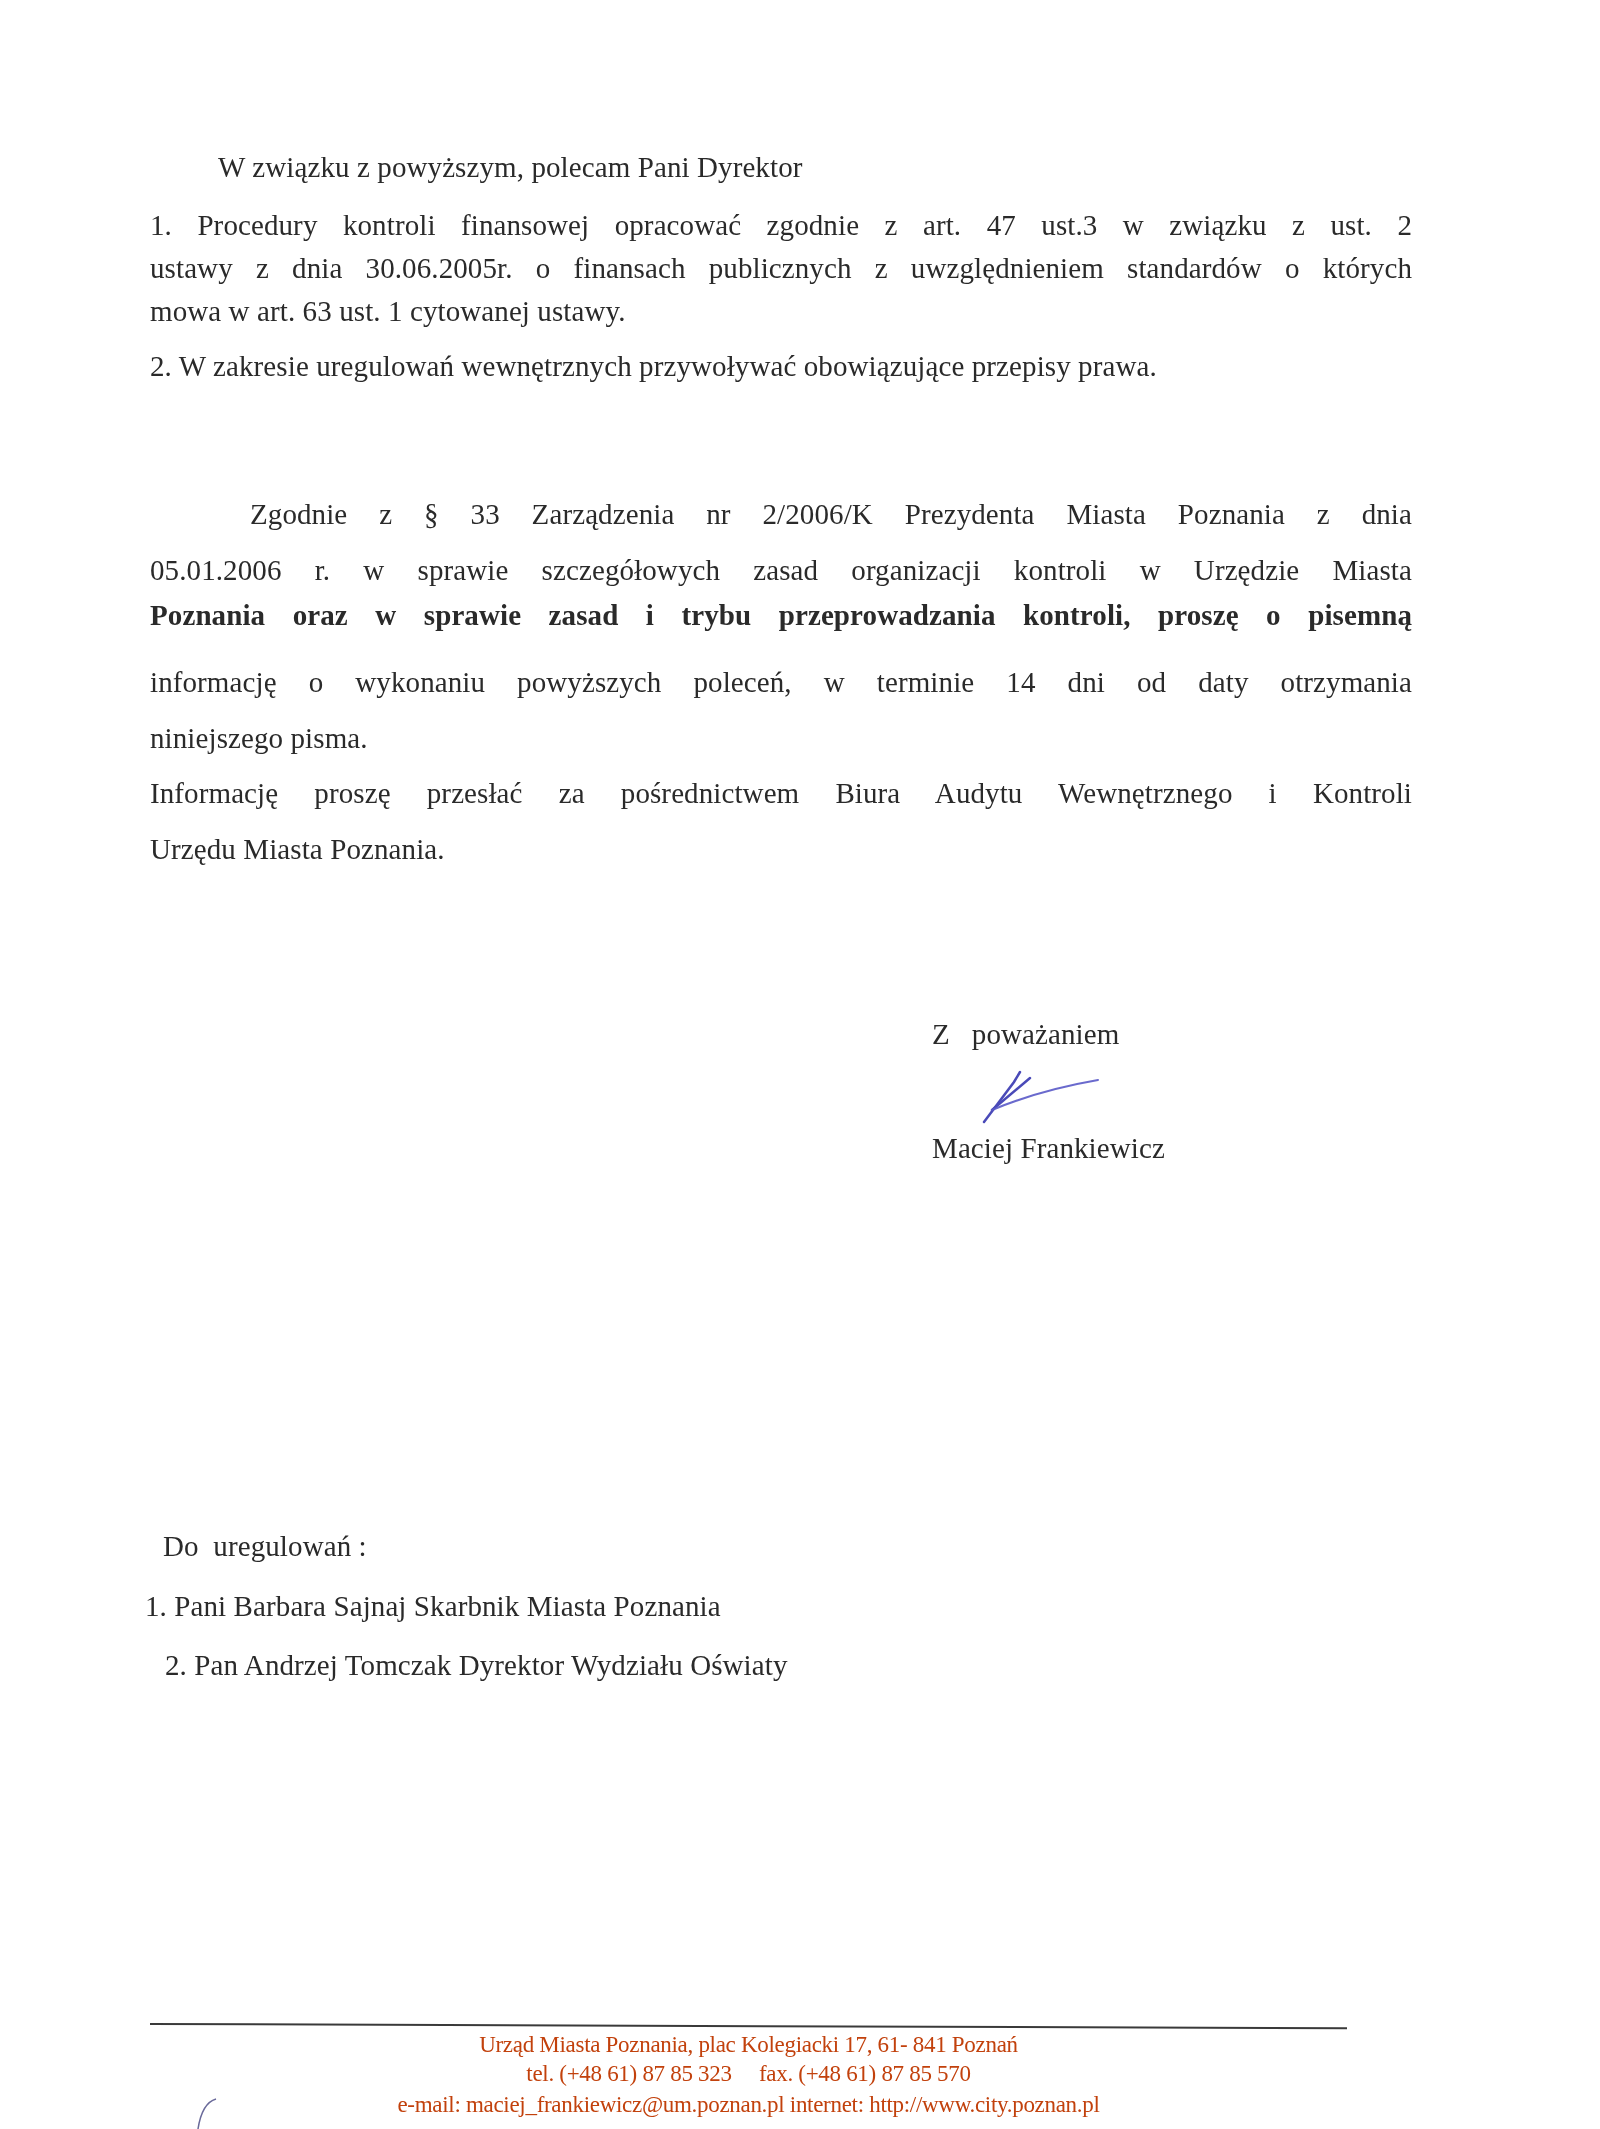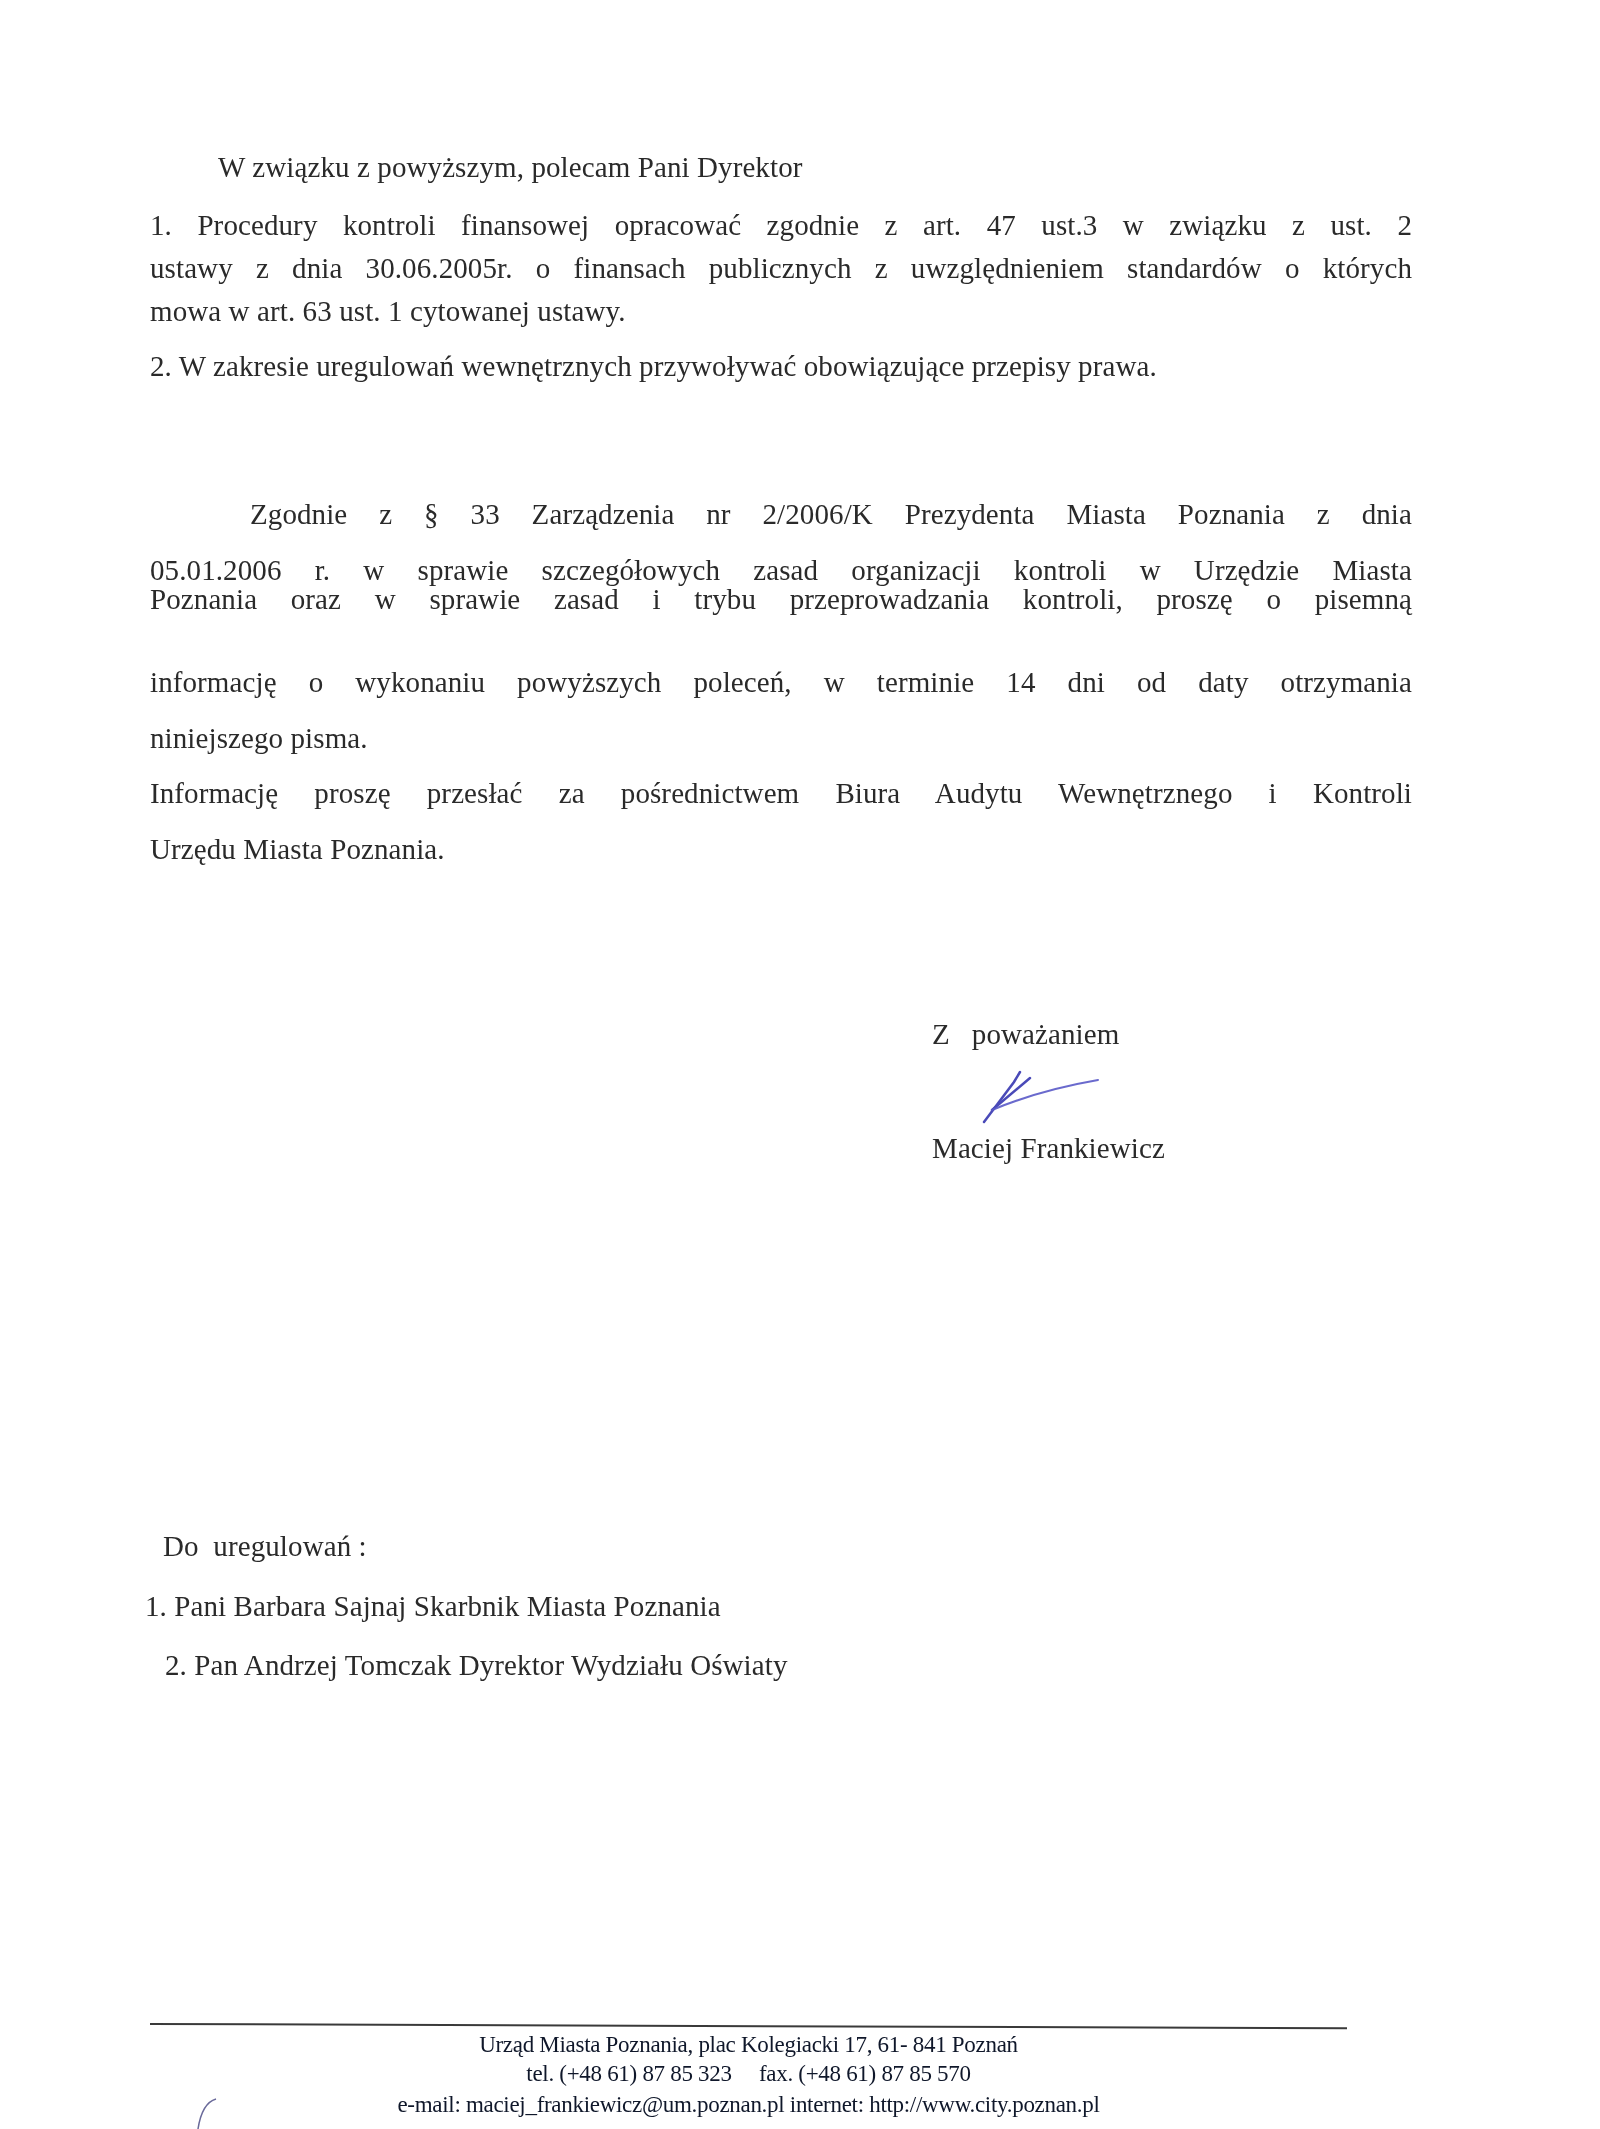--- a/index.html
+++ b/index.html
@@ -17,41 +17,41 @@
       left: 150px; width: 1262px; text-align: justify; text-align-last: justify;
       white-space: normal;
     }
     .closing { left: 932px; font-size: 29px; }
     .footer-rule {
       position: absolute; left: 150px; top: 2023px; width: 1197px; height: 0;
       border-top: 2px solid #3a3a3a; transform: rotate(0.2deg); transform-origin: left;
     }
     .footer-line {
       position: absolute; left: 150px; width: 1197px; text-align: center;
-      font-size: 23px; line-height: 28px; color: #0f172a; white-space: nowrap;
+      font-size: 23px; line-height: 28px; color: #c2410c; white-space: nowrap;
       letter-spacing: -0.3px;
     }
     .sig { position: absolute; left: 970px; top: 1060px; width: 160px; height: 70px; }
     .pen-mark { position: absolute; left: 190px; top: 2095px; width: 40px; height: 34px; }
   </style>
 </head>
 <body>
 
 <div class="page">
 
   <div class="line" style="left:218px; top:150px;">W związku z powyższym,  polecam Pani Dyrektor</div>
 
   <div class="line just" style="top:208px;">1. Procedury kontroli finansowej  opracować zgodnie z art. 47 ust.3 w związku z  ust. 2</div>
   <div class="line just" style="top:251px;">ustawy z dnia 30.06.2005r. o finansach publicznych z uwzględnieniem standardów o których</div>
   <div class="line" style="left:150px; top:294px;">mowa w art. 63 ust. 1 cytowanej ustawy.</div>
   <div class="line" style="left:150px; top:349px;font-family:Liberation Serif, serif;">2. W zakresie uregulowań wewnętrznych przywoływać obowiązujące przepisy prawa.</div>
 
   <div class="line just" style="top:497px; left:250px; width:1162px;">Zgodnie z § 33 Zarządzenia nr 2/2006/K Prezydenta Miasta Poznania z dnia</div>
   <div class="line just" style="top:553px;">05.01.2006 r. w sprawie szczegółowych zasad organizacji kontroli w Urzędzie Miasta</div>
-  <div class="line just" style="top:582px;">Poznania oraz w sprawie zasad i trybu przeprowadzania kontroli, proszę o pisemną</div>
+  <div class="line just" style="top:598px;font-weight:bold;">Poznania oraz w sprawie zasad i trybu przeprowadzania kontroli, proszę o pisemną</div>
   <div class="line just" style="top:665px;">informację o wykonaniu powyższych poleceń, w terminie 14 dni od daty otrzymania</div>
   <div class="line" style="left:150px; top:721px;">niniejszego pisma.</div>
 
   <div class="line just" style="top:776px;">Informację  proszę przesłać za pośrednictwem  Biura Audytu Wewnętrznego i Kontroli</div>
   <div class="line" style="left:150px; top:832px;">Urzędu Miasta Poznania.</div>
 
   <div class="line closing" style="top:1017px; white-space:pre;">Z   poważaniem</div>
 
   <svg class="sig" viewBox="0 0 160 70">
     <path d="M14 62 L 44 22 L 50 12" fill="none" stroke="#4a4ab8" stroke-width="2.5" stroke-linecap="round"></path>

